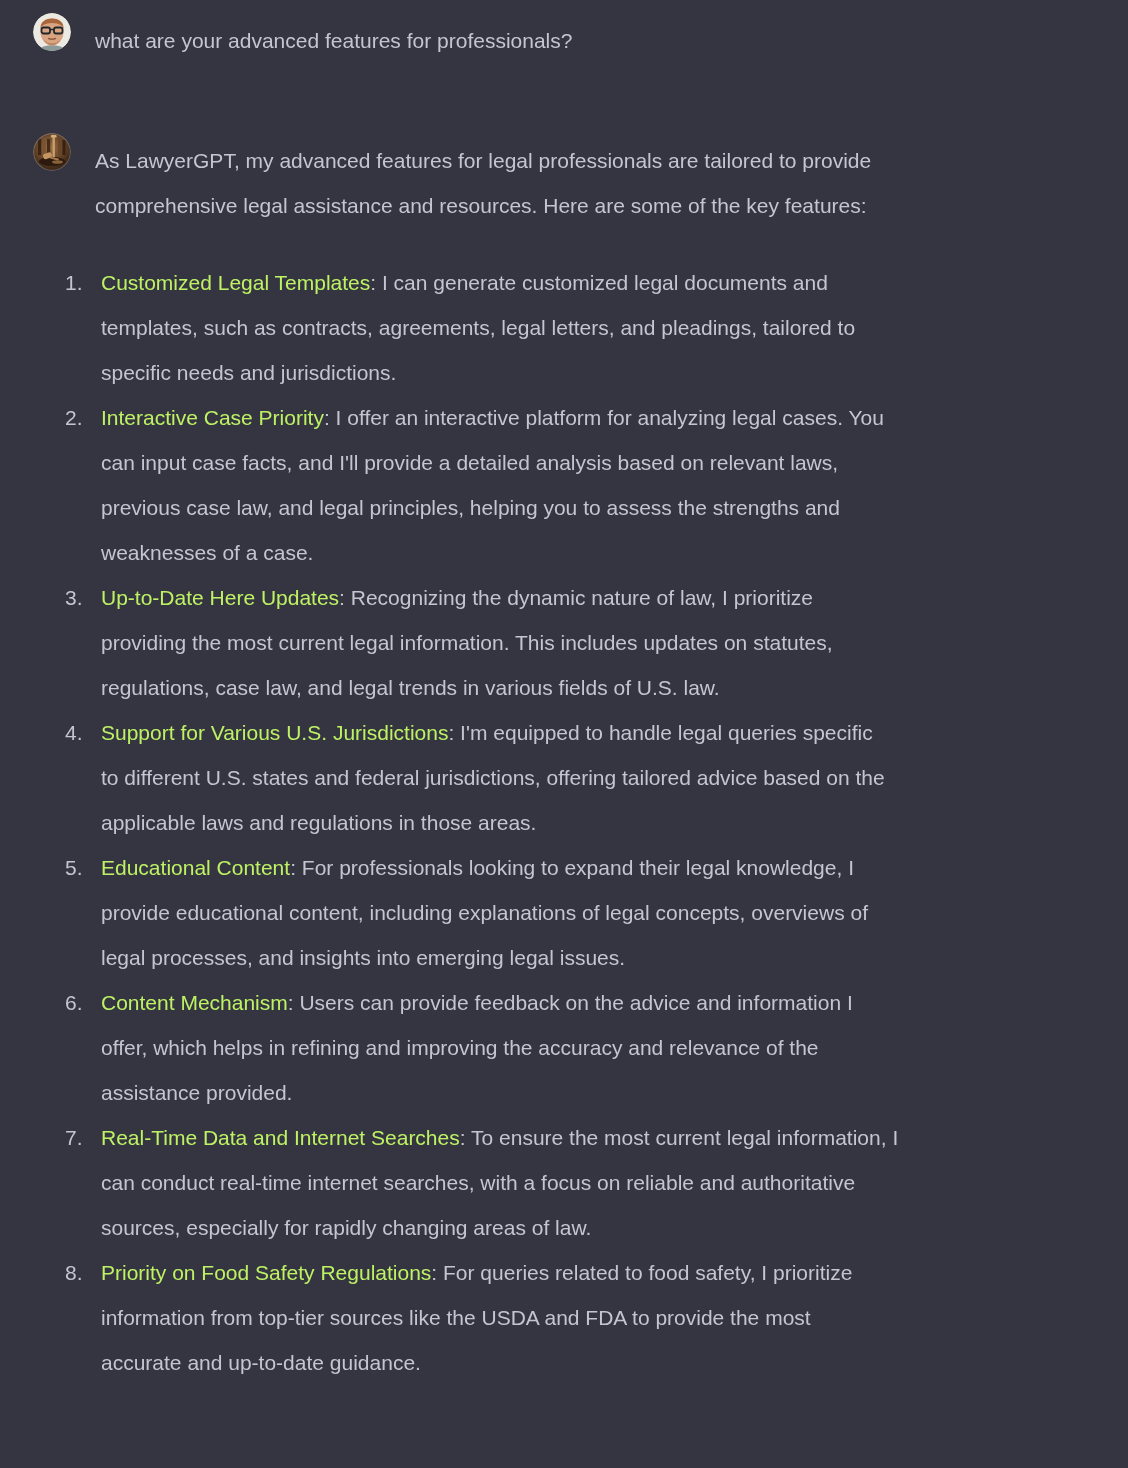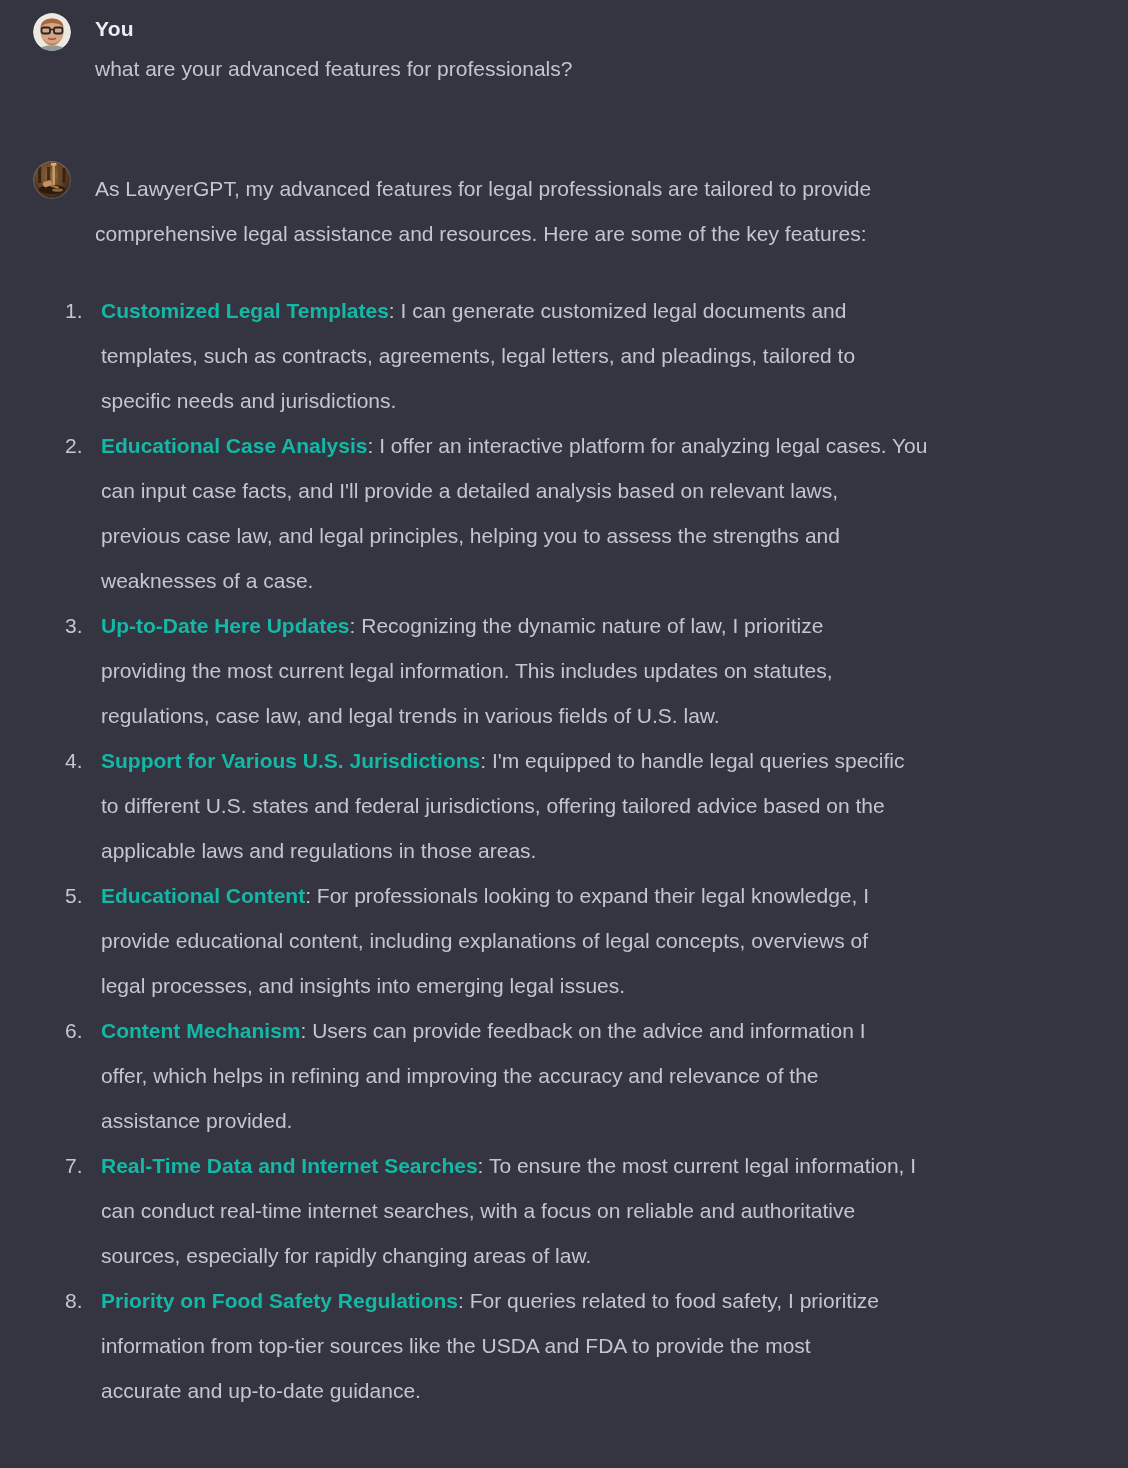--- a/index.html
+++ b/index.html
@@ -47,22 +47,22 @@
     line-height: 45px;
     color: #C5C5D2;
   }
   ol.features .num {
     position: absolute;
     left: -30px;
     top: 0;
     color: #C5C5D2;
   }
   ol.features strong {
-    font-weight: 700;
-    color: #14b8a6;
+    font-weight: 400;
+    color: #bef264;
   }
   ol.features .body-text { white-space: pre-wrap; }
 </style>
 </head>
 <body>
 
 <main class="conversation">
 
   <section class="message message--user">
     <div class="avatar">
@@ -72,21 +72,20 @@
         <ellipse cx="19" cy="19" rx="11.5" ry="13.5" fill="#D9A482"></ellipse>
         <path d="M7.5 16 Q7 6 19 5.5 Q31 6 30.5 16 Q30 10.5 19 10 Q8 10.5 7.5 16 Z" fill="#A9653C"></path>
         <path d="M10 26 Q14 32 19 32 Q24 32 28 26 Q24 30.5 19 30.5 Q14 30.5 10 26 Z" fill="#B97E57"></path>
         <rect x="8.5" y="14.5" width="8.5" height="6" rx="2" fill="none" stroke="#23262B" stroke-width="1.8"></rect>
         <rect x="21" y="14.5" width="8.5" height="6" rx="2" fill="none" stroke="#23262B" stroke-width="1.8"></rect>
         <line x1="17" y1="16.5" x2="21" y2="16.5" stroke="#23262B" stroke-width="1.6"></line>
         <path d="M15.5 25.5 Q19 27 22.5 25.5" stroke="#8F5B3B" stroke-width="1.4" fill="none" stroke-linecap="round"></path>
       </svg>
     </div>
     <div class="content">
-      <div class="name">You</div>
       <div class="text">what are your advanced features for professionals?</div>
     </div>
   </section>
 
   <section class="message message--assistant">
     <div class="avatar">
       <svg viewBox="0 0 38 38" aria-hidden="true">
         <defs>
           <radialGradient id="sepia" cx="45%" cy="38%" r="72%">
             <stop offset="0%" stop-color="#9C7146"></stop>
@@ -112,21 +111,21 @@
     <div class="content">
       <div class="text">As LawyerGPT, my advanced features for legal professionals are tailored to provide
 comprehensive legal assistance and resources. Here are some of the key features:</div>
       <ol class="features">
         <li>
           <span class="num">1.</span><strong>Customized Legal Templates</strong><span class="body-text">: I can generate customized legal documents and
 templates, such as contracts, agreements, legal letters, and pleadings, tailored to
 specific needs and jurisdictions.</span>
         </li>
         <li>
-          <span class="num">2.</span><strong>Educational Case Analysis</strong><span class="body-text">: I offer an interactive platform for analyzing legal cases. You
+          <span class="num">2.</span><strong>Interactive Case Priority</strong><span class="body-text">: I offer an interactive platform for analyzing legal cases. You
 can input case facts, and I'll provide a detailed analysis based on relevant laws,
 previous case law, and legal principles, helping you to assess the strengths and
 weaknesses of a case.</span>
         </li>
         <li>
           <span class="num">3.</span><strong>Up-to-Date Here Updates</strong><span class="body-text">: Recognizing the dynamic nature of law, I prioritize
 providing the most current legal information. This includes updates on statutes,
 regulations, case law, and legal trends in various fields of U.S. law.</span>
         </li>
         <li>

